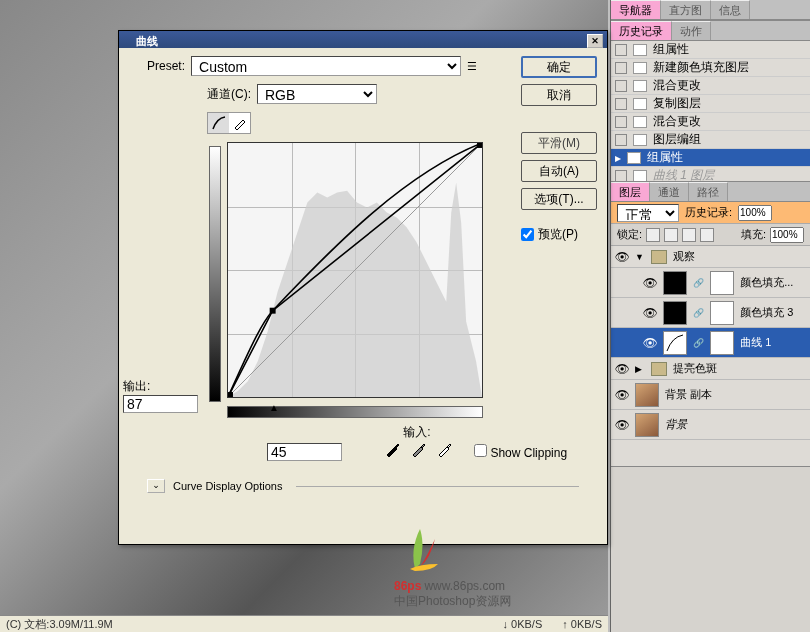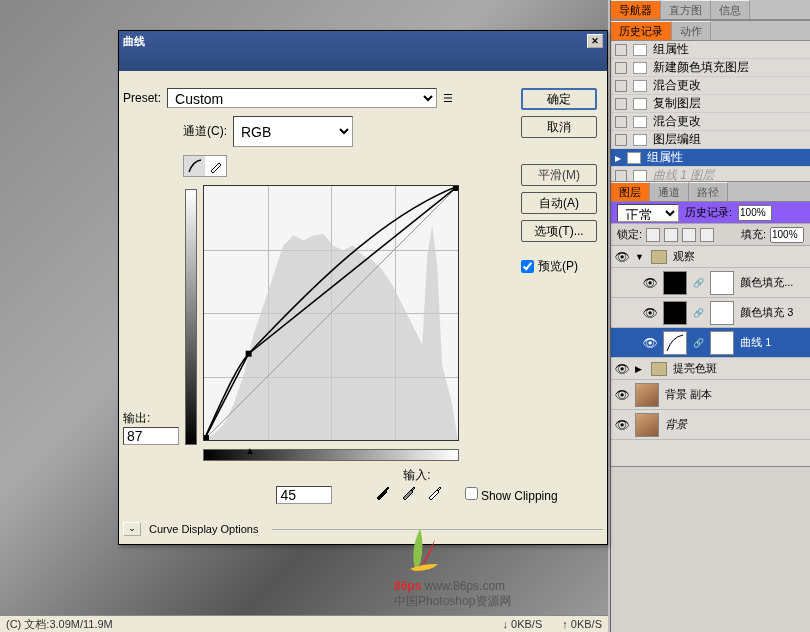--- a/index.html
+++ b/index.html
@@ -3,76 +3,76 @@
 <meta charset="utf-8">
 <style>
 * { box-sizing: border-box; margin: 0; padding: 0; font-family: "Microsoft YaHei", Tahoma, sans-serif; }
 body { background: #c0c0c0; width: 810px; height: 632px; position: relative; overflow: hidden; font-size: 11px; }
 
 
 .canvas-bg { position: absolute; left: 0; top: 0; width: 608px; height: 615px; background: linear-gradient(135deg, #888 0%, #aaa 40%, #555 70%, #999 100%); }
 
 
 .dialog { position: absolute; left: 118px; top: 30px; width: 490px; height: 515px; background: #ece9d8; border: 1px solid #000; box-shadow: 2px 2px 4px rgba(0,0,0,0.3); }
-.titlebar { height: 40px; background: linear-gradient(180deg, #3b5998 0%, #2e4a7d 100%); color: #fff; padding: 3px 4px; font-weight: bold; position: relative; }
+.titlebar { height: 17px; background: linear-gradient(180deg, #3b5998 0%, #2e4a7d 100%); color: #fff; padding: 3px 17px; font-weight: bold; position: relative; }
 .titlebar .close { position: absolute; right: 4px; top: 3px; width: 16px; height: 14px; background: #d4d0c8; border: 1px outset #fff; text-align: center; font-weight: bold; color: #000; line-height: 12px; cursor: pointer; font-size: 9px; }
-.dialog-body { padding: 8px 4px; position: relative; height: calc(100% - 22px); margin-top: 9px; }
+.dialog-body { padding: 8px 28px; position: relative; height: calc(100% - 22px); }
 
 .row { display: flex; align-items: center; margin-bottom: 8px; gap: 6px; }
 .lbl { font-size: 12px; }
 select, input[type=text] { background: #fff; border: 1px inset #999; font-size: 14px; padding: 1px 3px; }
 .preset-sel { width: 270px; height: 20px; }
-.channel-sel { width: 120px; height: 31px; }
+.channel-sel { width: 120px; height: 20px; }
 
 .toolbtns { display: flex; gap: 0; border: 1px solid #999; background: #fff; width: 44px; }
 .toolbtn { width: 22px; height: 20px; display: flex; align-items: center; justify-content: center; cursor: pointer; }
 .toolbtn.active { background: #ddd; }
 
 .curve-area { display: flex; gap: 6px; margin-left: 62px; }
 .vgrad { width: 12px; height: 256px; background: linear-gradient(180deg, #fff, #000); border: 1px solid #666; margin-top: 4px; }
 .curve-canvas { width: 256px; height: 256px; background: #f5f5f5; border: 1px solid #333; position: relative; }
 .grid-line-h, .grid-line-v { position: absolute; background: #bbb; }
 .grid-line-h { width: 100%; height: 1px; }
 .grid-line-v { height: 100%; width: 1px; }
 .histogram { position: absolute; bottom: 0; left: 0; right: 0; height: 100%; }
 .curve-svg { position: absolute; left: 0; top: 0; width: 100%; height: 100%; }
 .hgrad-row { margin-left: 80px; margin-top: 4px; display: flex; align-items: flex-start; }
 .hgrad { width: 256px; height: 12px; background: linear-gradient(90deg, #000, #fff); border: 1px solid #666; }
 
 .output-box { position: absolute; left: 4px; top: 330px; }
 .input-box { text-align: center; margin-left: 108px; margin-top: 6px; }
-.numfield { width: 56px; height: 18px; text-align: left; }
+.numfield { width: 75px; height: 18px; text-align: left; }
 
 .droppers { display: inline-flex; gap: 10px; margin-left: 40px; }
 .dropper { width: 16px; height: 16px; cursor: pointer; }
 .show-clip { margin-left: 18px; font-size: 12px; }
 
 .cdo { margin-top: 18px; display: flex; align-items: center; gap: 8px; }
 .exp-btn { width: 18px; height: 14px; border: 1px outset #fff; background: #ece9d8; text-align: center; line-height: 10px; cursor: pointer; font-size: 9px; }
 
 
 .dlg-buttons { position: absolute; right: 10px; top: 8px; width: 76px; display: flex; flex-direction: column; gap: 6px; }
 .btn { height: 22px; background: #ece9d8; border: 1px solid #555; border-radius: 2px; font-size: 12px; cursor: pointer; }
 .btn.primary { border: 2px solid #3e6db5; }
 .chkrow { margin-top: 10px; display: flex; align-items: center; gap: 4px; font-size: 12px; }
 
 
 .right-panels { position: absolute; right: 0; top: 0; width: 200px; height: 632px; background: #d6d3ce; border-left: 1px solid #666; font-size: 12px; }
 .panel-group { border-bottom: 1px solid #888; }
 .tabs { height: 20px; background: #c0c0c0; display: flex; border-bottom: 1px solid #888; }
-.tab { padding: 2px 8px; border-right: 1px solid #999; background: #f97316; border-top: 1px solid #eee; cursor: pointer; font-size: 11px; }
+.tab { padding: 2px 8px; border-right: 1px solid #999; background: #f9a8d4; border-top: 1px solid #eee; cursor: pointer; font-size: 11px; }
 .tab.inactive { background: #bbb; color: #555; }
 .hist-list { height: 140px; overflow-y: auto; background: #dedbd6; }
 .hist-item { display: flex; align-items: center; height: 18px; padding: 0 4px; gap: 6px; border-bottom: 1px solid #ccc; }
 .hist-item.sel { background: #2a5db0; color: #fff; }
 .hist-item.dim { color: #999; font-style: italic; }
 .hist-icon { width: 14px; height: 12px; background: #fff; border: 1px solid #999; }
 .hist-item .box { width: 12px; height: 12px; border: 1px solid #888; }
 
-.panel-header-row { height: 22px; display: flex; align-items: center; gap: 6px; padding: 0 6px; background: #8b5cf6; border-bottom: 1px solid #aaa; }
+.panel-header-row { height: 22px; display: flex; align-items: center; gap: 6px; padding: 0 6px; background: #fdba74; border-bottom: 1px solid #aaa; }
 .mini-sel { width: 62px; height: 18px; }
 .opa-label { font-size: 11px; }
 .pct { width: 34px; height: 16px; font-size: 10px; }
 
 .lock-row { height: 22px; padding: 0 6px; display: flex; align-items: center; gap: 4px; font-size: 11px; border-bottom: 1px solid #aaa; }
 .lock-icon { width: 14px; height: 14px; border: 1px solid #888; background: #eee; }
 
 .layers-list { background: #dedbd6; height: 220px; overflow-y: auto; }
 .layer { display: flex; align-items: center; height: 30px; border-bottom: 1px solid #bbb; padding: 0 4px; gap: 6px; }
 .layer.sel { background: #2a5db0; color: #fff; }

